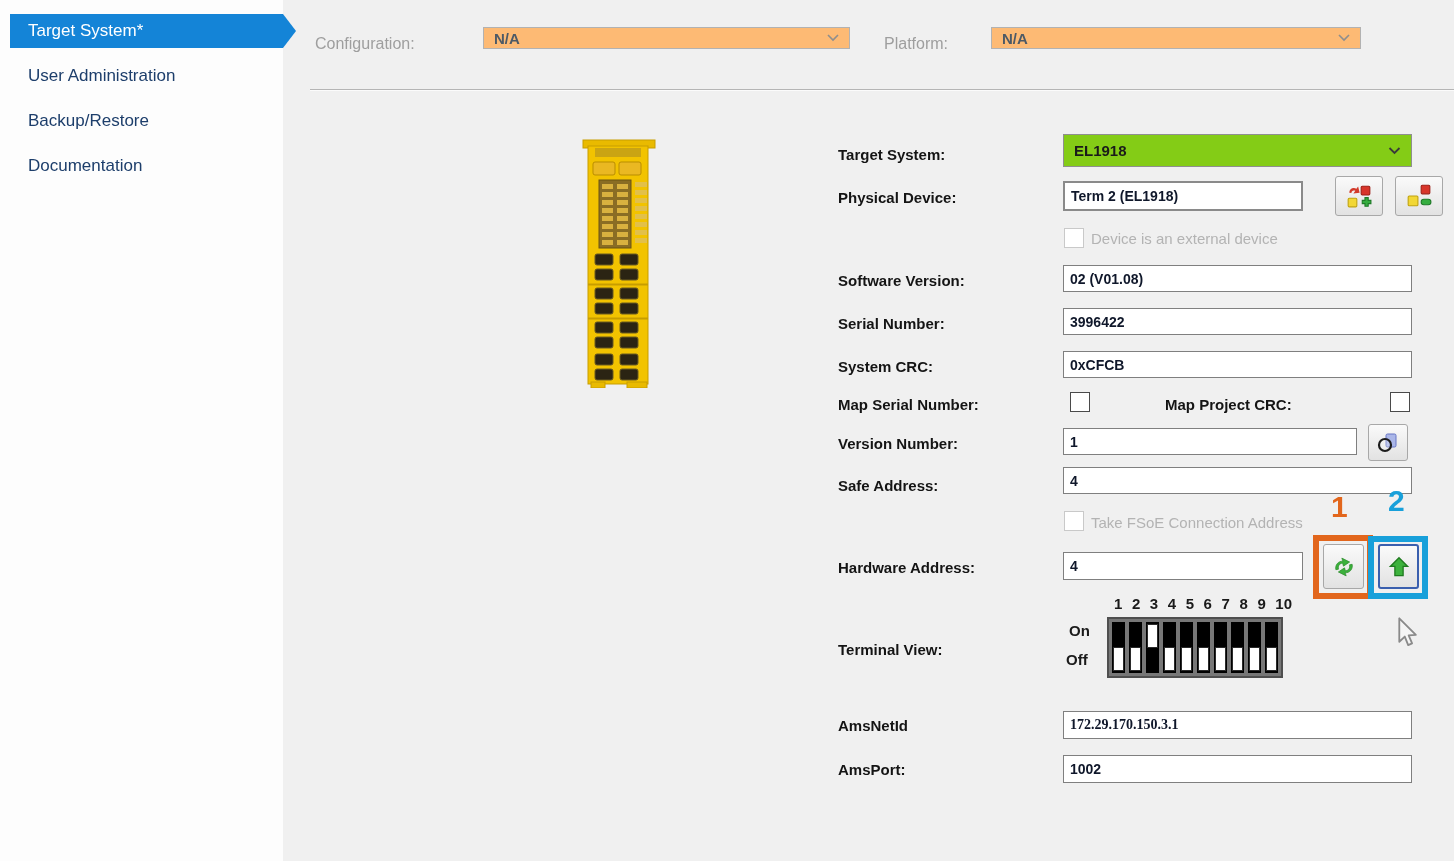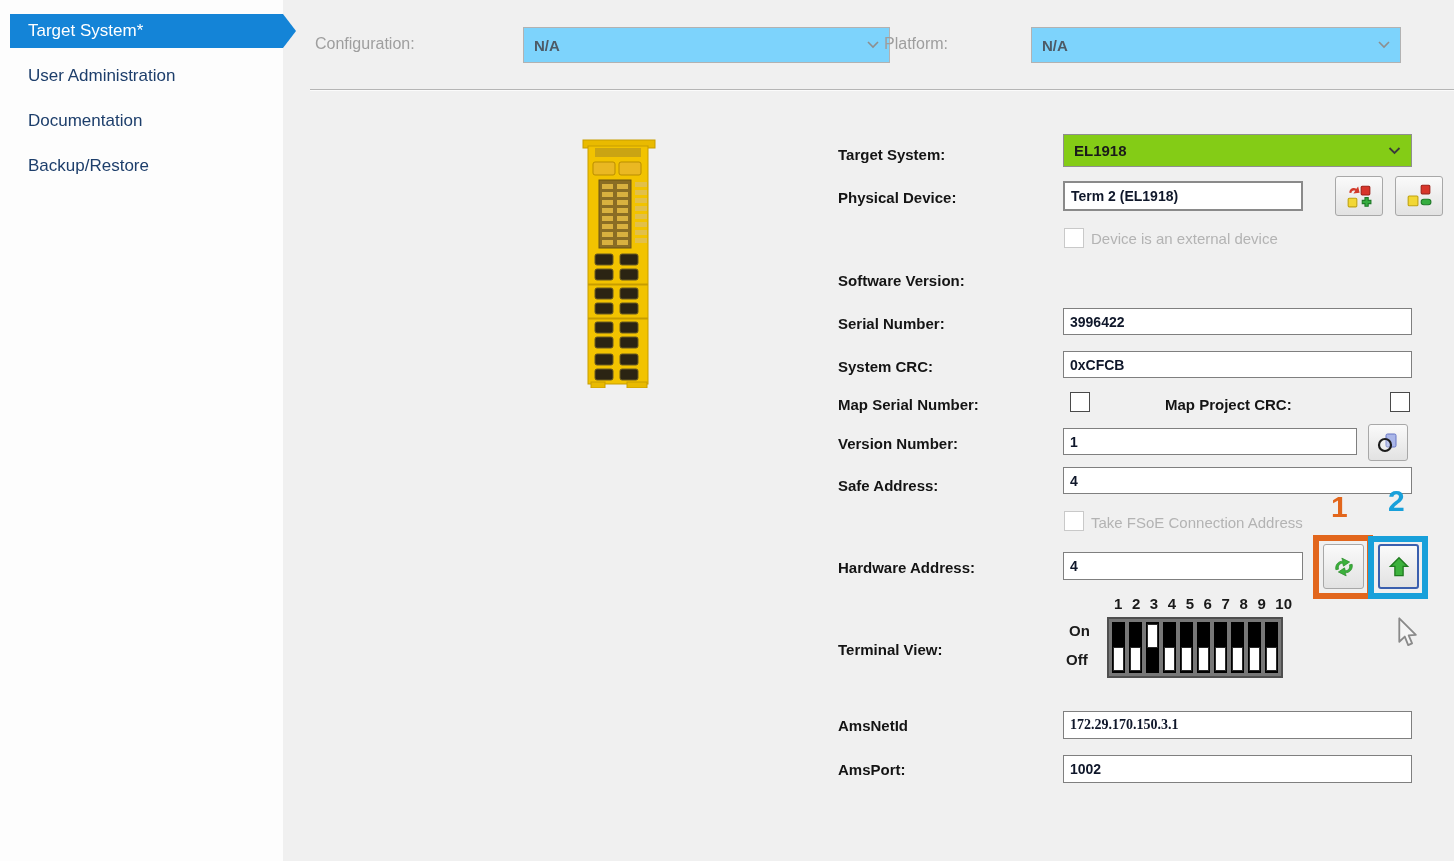--- a/index.html
+++ b/index.html
@@ -27,21 +27,21 @@
   }
 
   
   .main { position:absolute; left:283px; top:0; width:1171px; height:861px; background:#f0f0f0; }
 
   .top-label { position:absolute; top:35px; font-size:16px; color:#9e9e9e; }
   .combo {
     position:absolute; display:flex; align-items:center; justify-content:space-between;
     padding:0 10px; font-size:15px; font-weight:700;
   }
-  .combo.disabled { top:27px; height:36px; background:#7dd3fc; border:1px solid #b2b2b2; color:#4d5a66;margin-left:40px; }
+  .combo.disabled { top:27px; height:22px; background:#fdba74; border:1px solid #b2b2b2; color:#4d5a66; }
   .combo.enabled { background:#84cc16; border:1px solid #8f8f8f; color:#1a1a1a; }
   .separator { position:absolute; left:27px; right:0; top:89px; height:2px; background:#b5b5b5; border-bottom:1px solid #fbfbfb; }
 
   .form-label { position:absolute; left:555px; font-size:15px; font-weight:700; color:#141414; white-space:nowrap; }
   .tbox {
     position:absolute; height:27px; background:#ffffff; border:1px solid #7f7f7f;
     font-family:"Liberation Sans", sans-serif; font-size:14px; font-weight:700; color:#0f172a;
     padding:0 6px; outline:none;
   }
   .check { position:absolute; width:20px; height:20px; background:#ffffff; border:1px solid #4a4a4a; }
@@ -74,24 +74,24 @@
 <body>
 
 <div class="sidebar">
   <div class="side-item selected">
     <span>Target System*</span>
   </div>
   <div class="side-item">
     <span>User Administration</span>
   </div>
   <div class="side-item">
+    <span>Backup/Restore</span>
+  </div>
+  <div class="side-item">
     <span>Documentation</span>
-  </div>
-  <div class="side-item">
-    <span>Backup/Restore</span>
   </div>
 </div>
 
 <div class="main">
 
   <span class="top-label" style="left:32px">Configuration:</span>
   <div class="combo disabled" style="left:200px;width:367px">
     <span>N/A</span>
     <svg width="12" height="8" viewBox="0 0 12 8">
         <path d="M1 1 L6 6 L11 1" stroke="#8e8e8e" stroke-width="1.6" fill="none"></path>
@@ -188,20 +188,21 @@
       <rect x="14" y="2" width="8" height="8" rx="1" fill="#d8352a" stroke="#9e1f16"></rect>
       <rect x="2" y="12" width="9" height="9" rx="1" fill="#f2d735" stroke="#c0a20e"></rect>
       <rect x="14" y="15" width="9" height="5" rx="2.5" fill="#35ad3f" stroke="#1f7a28"></rect>
     </svg>
   </div>
 
   <div class="check disabled" style="left:781px;top:228px"></div>
   <span class="gray-label" style="left:808px;top:230px">Device is an external device</span>
 
   <span class="form-label" style="top:272px">Software Version:</span>
+  <input class="tbox" style="left: 780px; top: 265px; width: 349px;" readonly="" value="02 (V01.08)">
 
   <span class="form-label" style="top:315px">Serial Number:</span>
   <input class="tbox" style="left: 780px; top: 308px; width: 349px;" readonly="" value="3996422">
 
   <span class="form-label" style="top:358px">System CRC:</span>
   <input class="tbox" style="left: 780px; top: 351px; width: 349px;" readonly="" value="0xCFCB">
 
   <span class="form-label" style="top:396px">Map Serial Number:</span>
   <div class="check" style="left:787px;top:392px"></div>
   <span class="form-label" style="left:882px;top:396px">Map Project CRC:</span>

